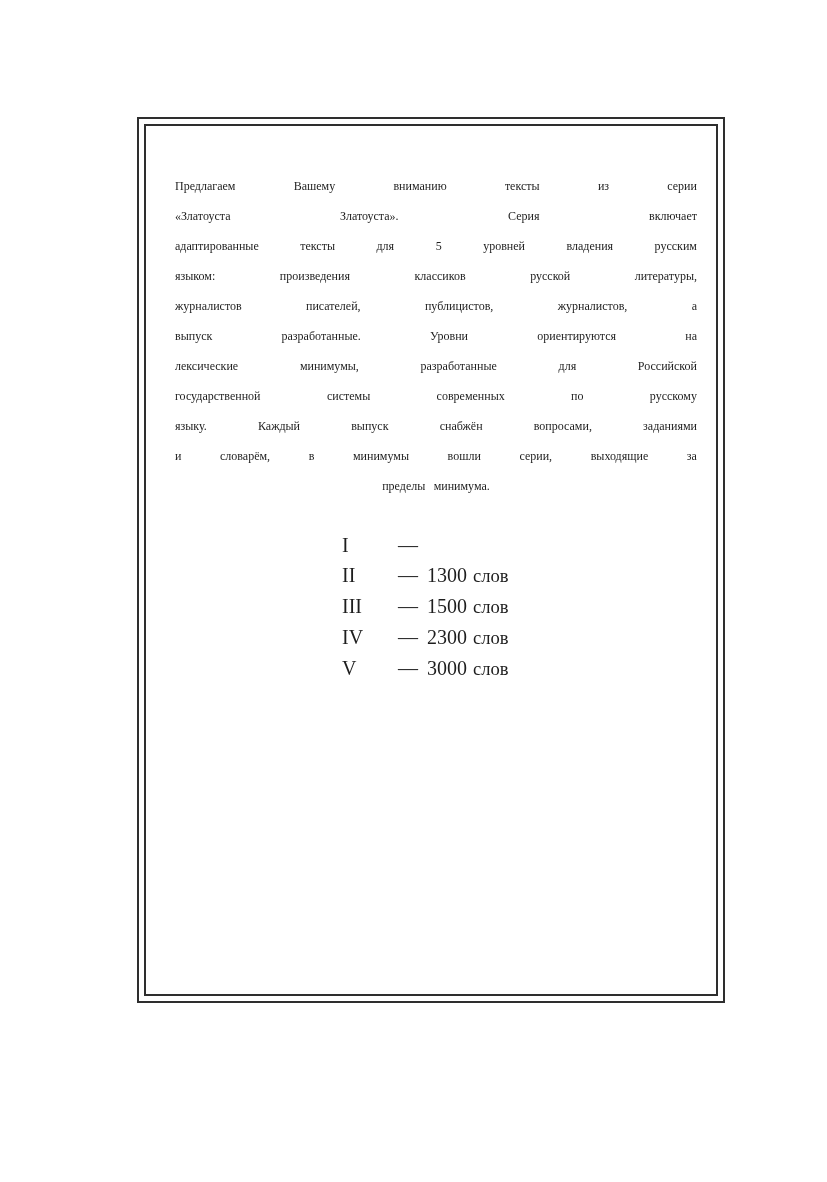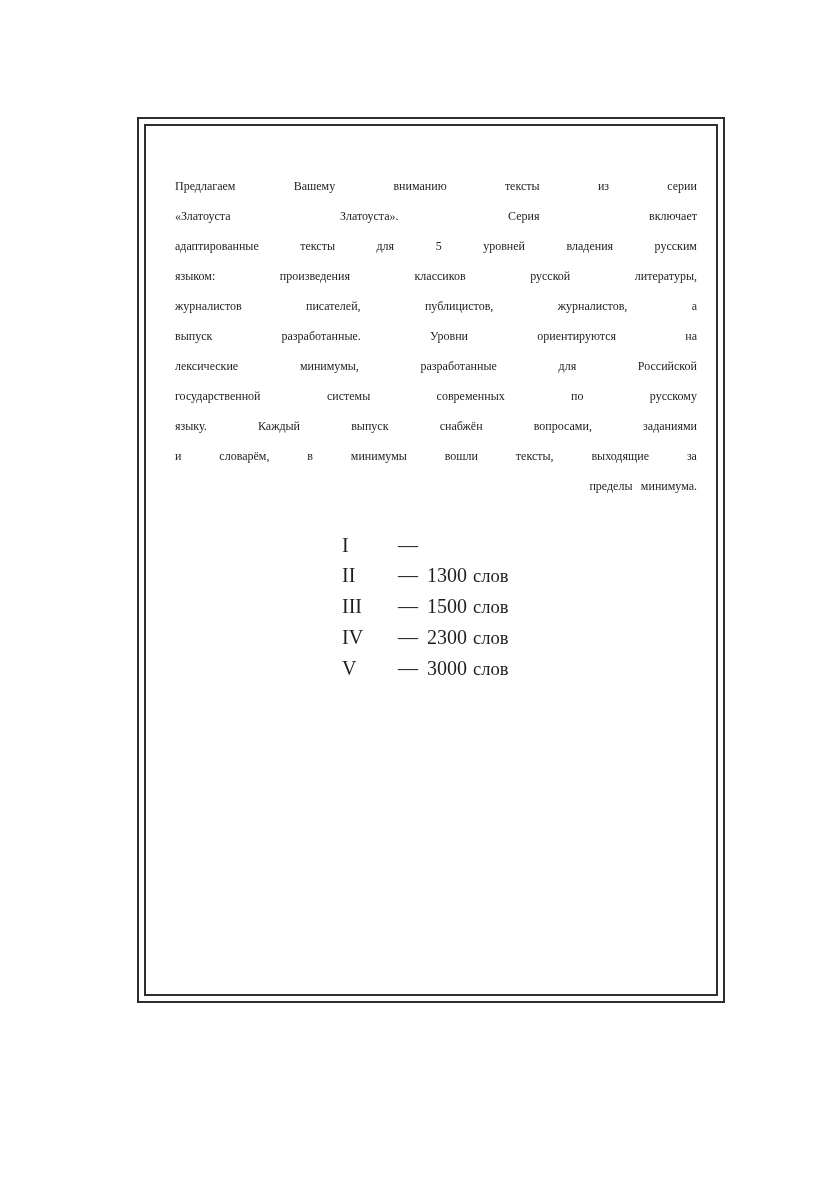--- a/index.html
+++ b/index.html
@@ -39,21 +39,21 @@
     width: 522px;
     font-size: 12px;
     line-height: 30px;
   }
   .jline {
     display: flex;
     justify-content: space-between;
     white-space: nowrap;
   }
   .lastline {
-    text-align: right;
+    text-align: center;
     word-spacing: 0.45em;
   }
   .levels {
     margin-top: 29px;
     margin-left: 167px;
     font-size: 20px;
     line-height: 30px;
   }
   .level-row {
     display: grid;
@@ -139,21 +139,21 @@
               <span>снабжён</span>
               <span>вопросами,</span>
               <span>заданиями</span>
             </div>
           <div class="jline">
               <span>и</span>
               <span>словарём,</span>
               <span>в</span>
               <span>минимумы</span>
               <span>вошли</span>
-              <span>тексты,</span>
+              <span>серии,</span>
               <span>выходящие</span>
               <span>за</span>
             </div>
           <div class="lastline">пределы минимума.</div>
         </div>
 
         <div class="levels">
 
           <div class="level-row">
             <span>I</span>

